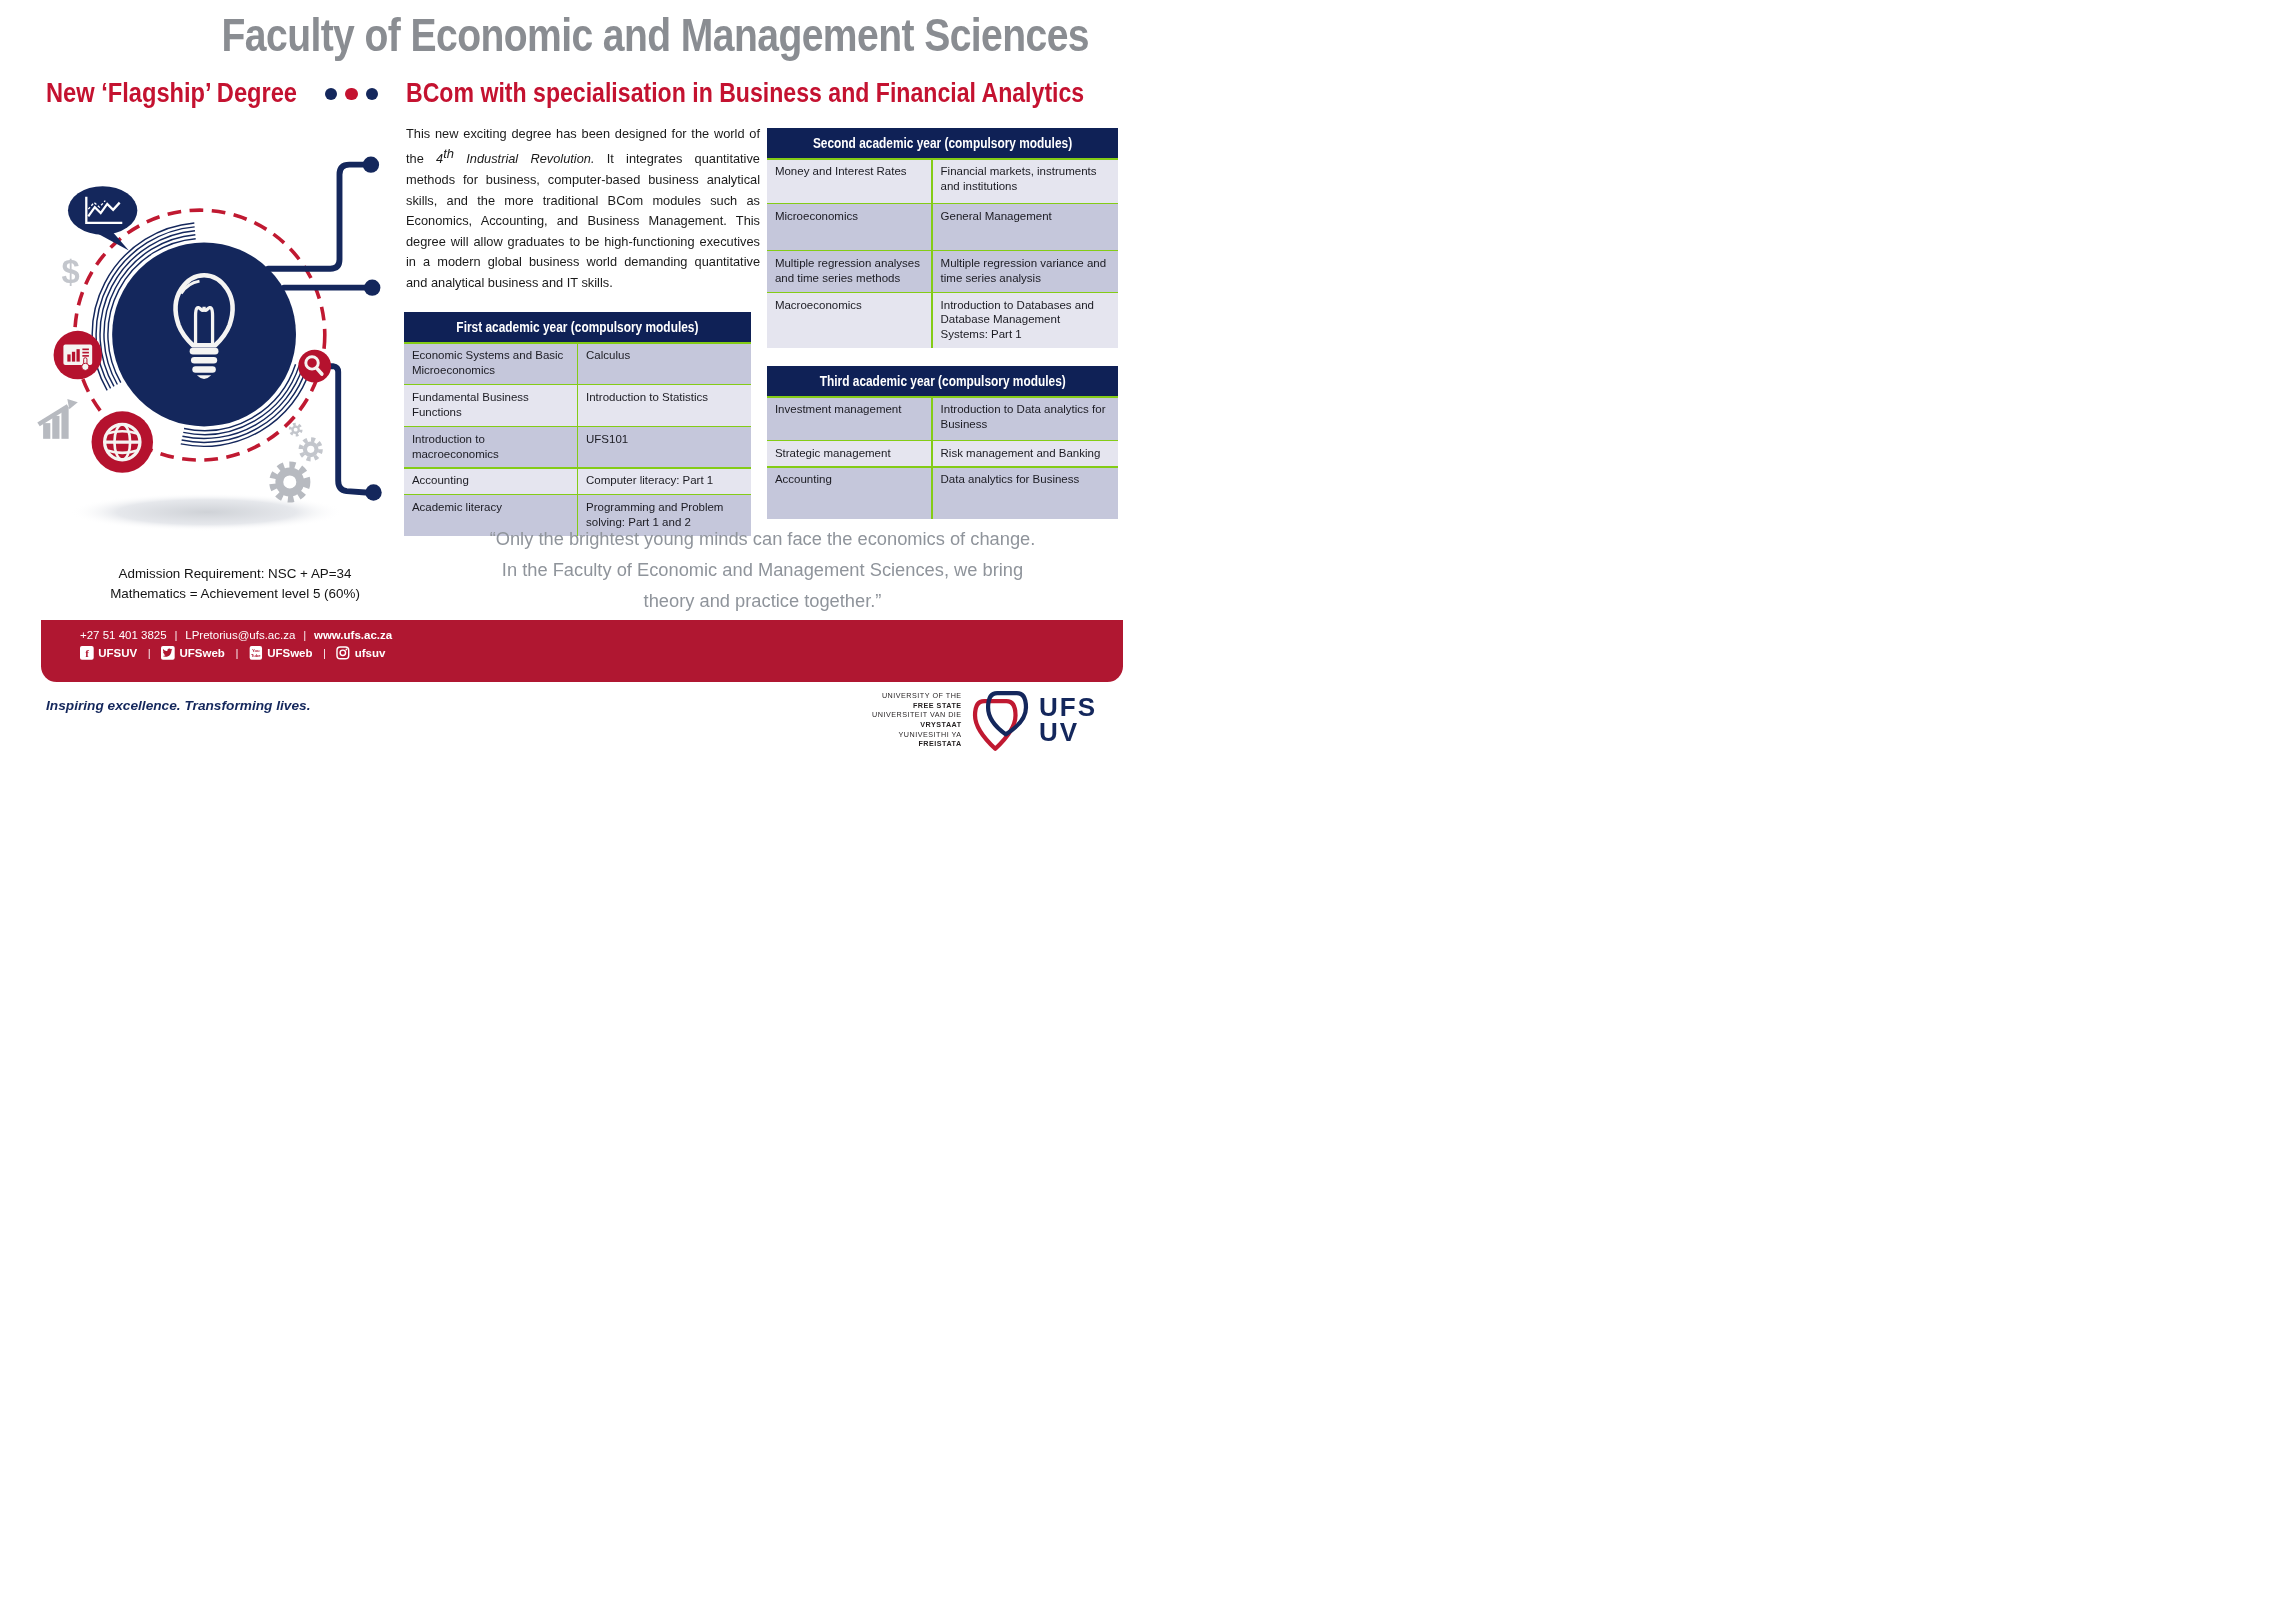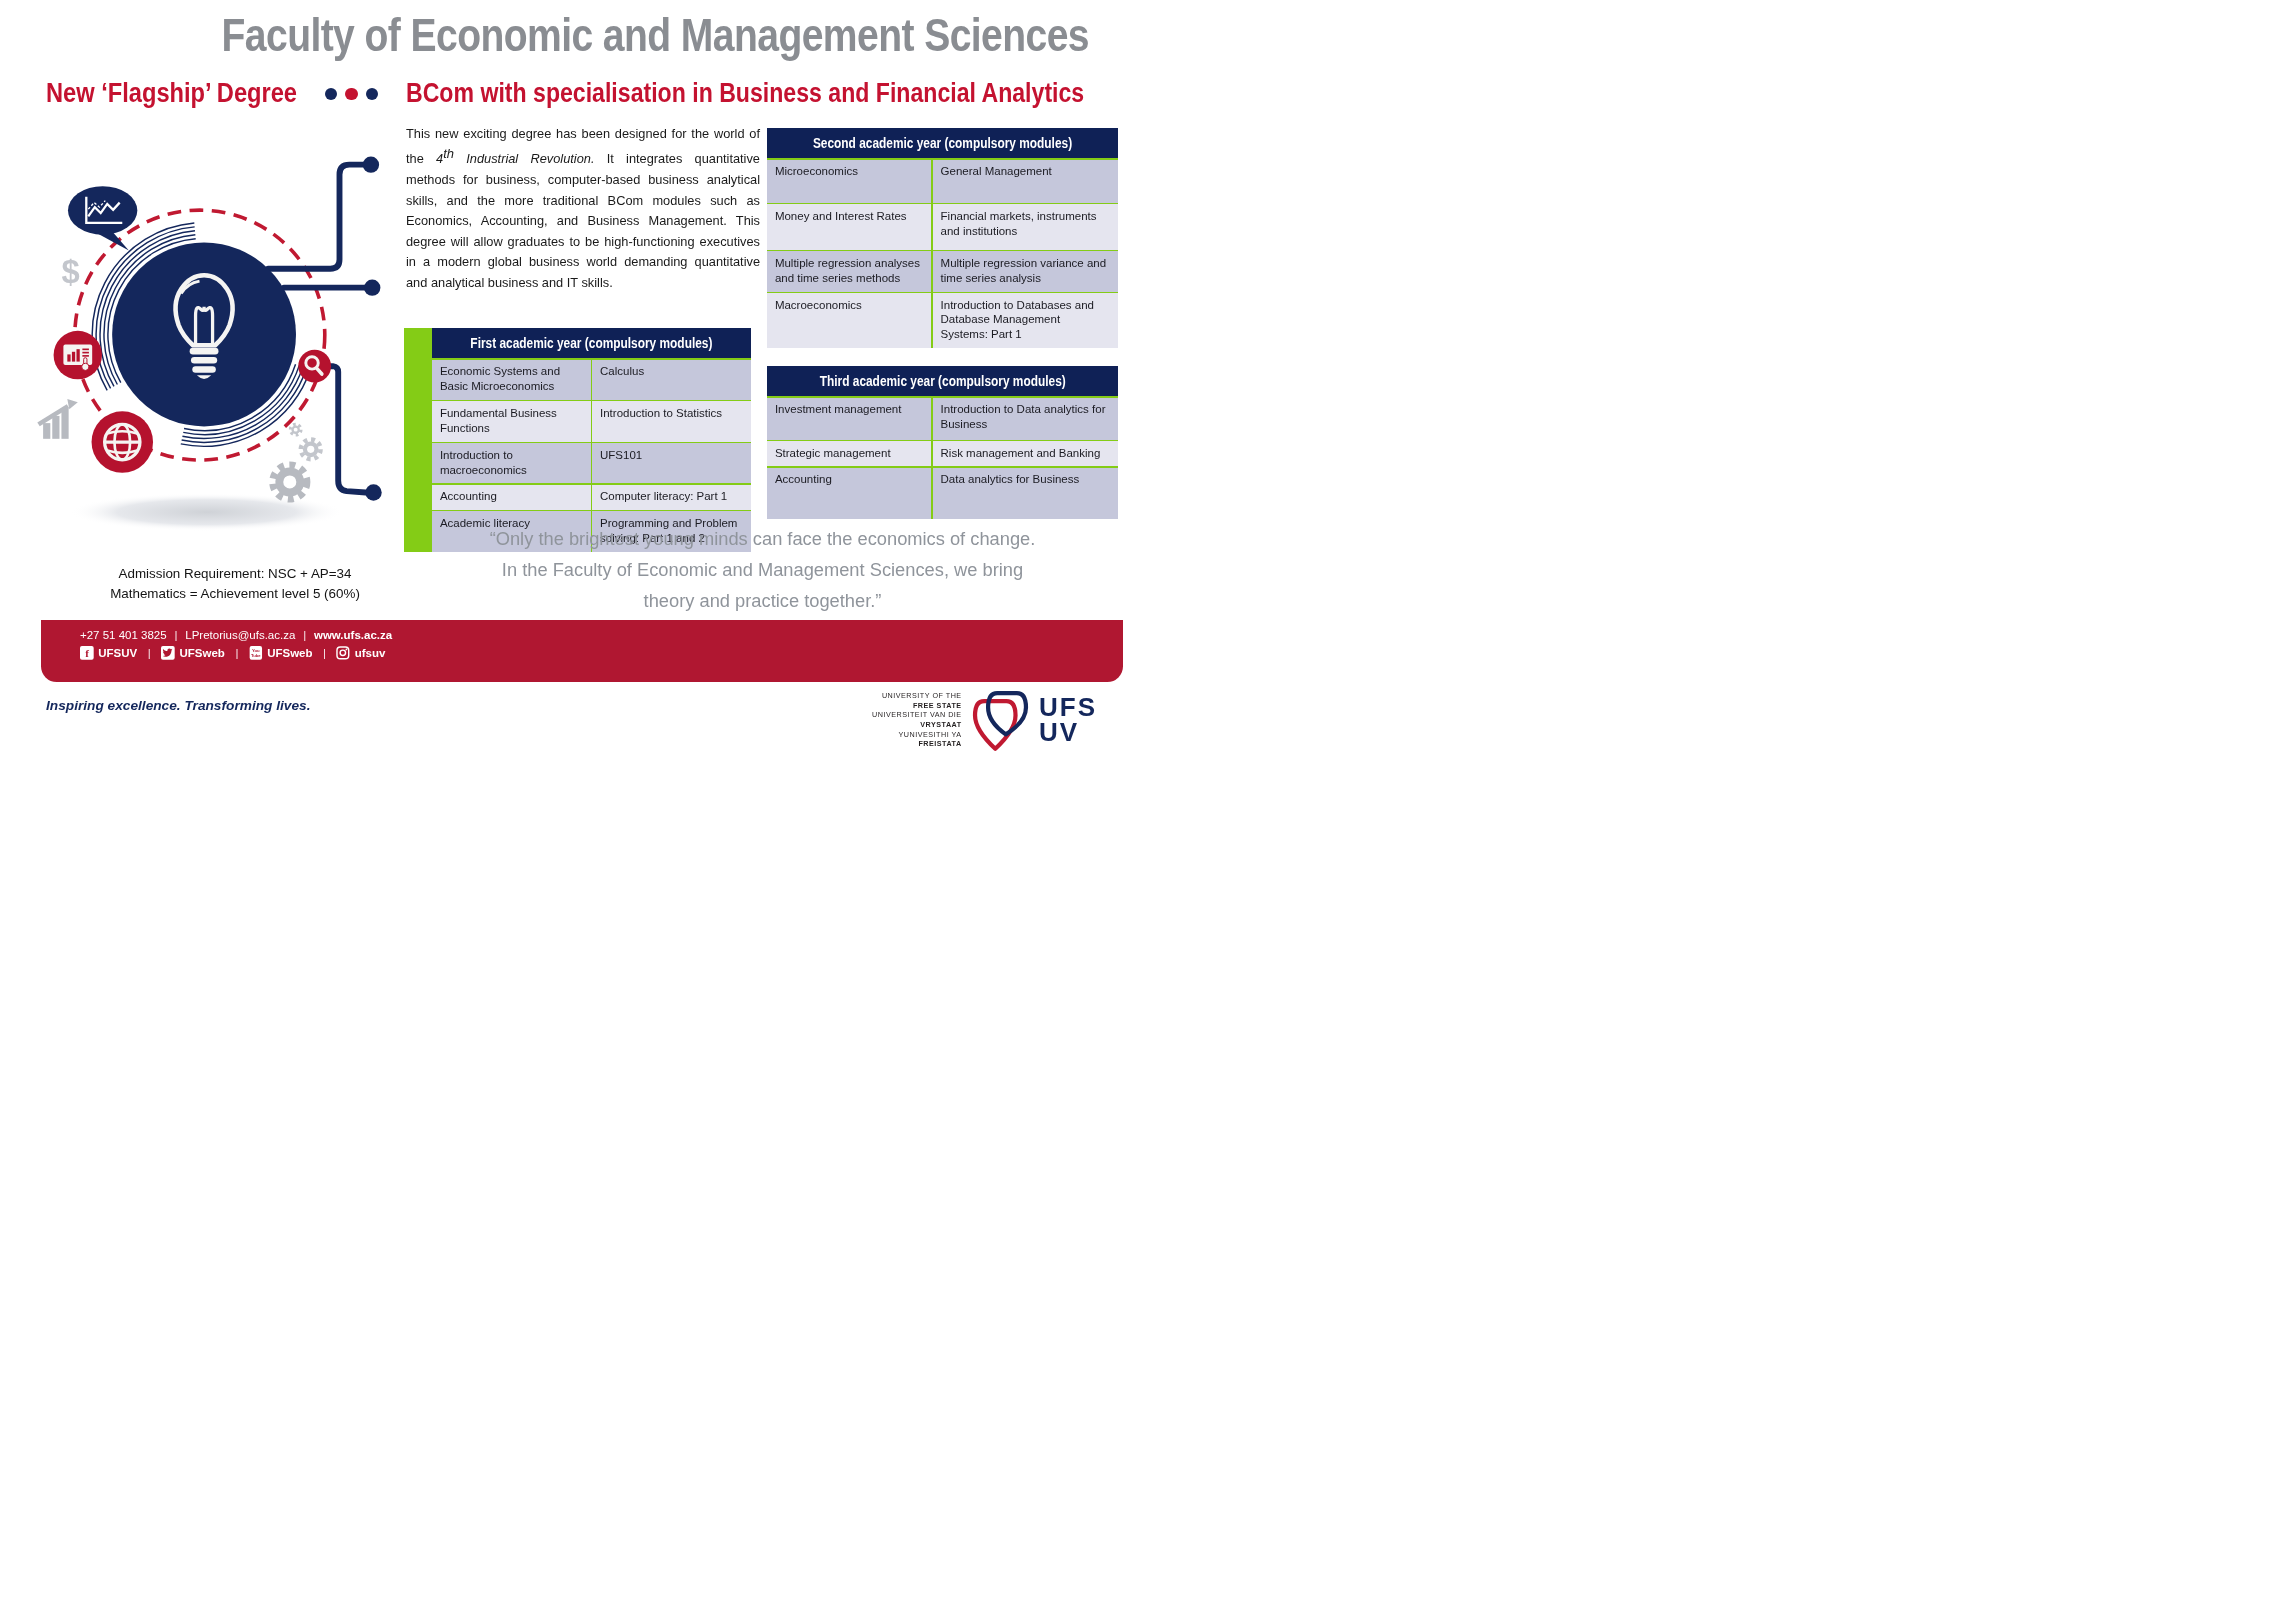--- a/index.html
+++ b/index.html
@@ -20,21 +20,21 @@
   .dots .d-navy { background:#14275C; }
   .dots .d-red { background:#C41230; }
   .degree-heading { position:absolute; left:406px; top:77px; font-size:27.5px; font-weight:bold; color:#C41230; }
 
   .intro { position:absolute; left:406px; top:124px; width:354px; font-size:12.8px; line-height:1.6;
     color:#1A1A1A; text-align:justify; }
   .intro .it { font-style:italic; }
   .intro sup { font-size:13px; font-style:italic; }
 
   .tbl { position:absolute; background:#84cc16; }
-  .tbl-first  { left:404px;  top:328px; width:347px;padding-left:28px; }
+  .tbl-first  { left:404px;  top:312px; width:347px; }
   .tbl-second { left:767px; top:128px; width:351px; }
   .tbl-third  { left:767px; top:366px; width:351px; }
   .t-head { background:#0F2156; color:#fff; text-align:center; font-weight:bold; font-size:14px;
     padding:7.2px 2.6px; }
   .t-body { display:flex; flex-direction:column; gap:1.3px; padding-top:1.3px; }
   .t-row { display:grid; gap:1.3px; }
   .tbl-first  .t-row { grid-template-columns:50fr 50fr; }
   .tbl-second .t-row, .tbl-third .t-row { grid-template-columns:47fr 53fr; }
   .t-cell { padding:4.6px 7.9px 5.9px 7.9px; font-size:11.5px; line-height:1.3; color:#1B1B22; }
   .row-dark  .t-cell { background:#C5C7DB; }
@@ -219,27 +219,27 @@
       <div class="t-row row-dark">
         <div class="t-cell">Academic literacy</div>
         <div class="t-cell">Programming and Problem solving: Part 1 and 2</div>
       </div>
     </div>
   </div>
 
   <div class="tbl tbl-second">
     <div class="t-head"><span class="cond-c">Second academic year (compulsory modules)</span></div>
     <div class="t-body">
+      <div class="t-row row-light">
+        <div class="t-cell">Money and Interest Rates</div>
+        <div class="t-cell">Financial markets, instruments and institutions</div>
+      </div>
       <div class="t-row row-dark">
         <div class="t-cell">Microeconomics</div>
         <div class="t-cell">General Management</div>
-      </div>
-      <div class="t-row row-light">
-        <div class="t-cell">Money and Interest Rates</div>
-        <div class="t-cell">Financial markets, instruments and institutions</div>
       </div>
       <div class="t-row row-dark">
         <div class="t-cell">Multiple regression analyses and time series methods</div>
         <div class="t-cell">Multiple regression variance and time series analysis</div>
       </div>
       <div class="t-row row-light">
         <div class="t-cell">Macroeconomics</div>
         <div class="t-cell">Introduction to Databases and Database Management Systems:  Part 1</div>
       </div>
     </div>

